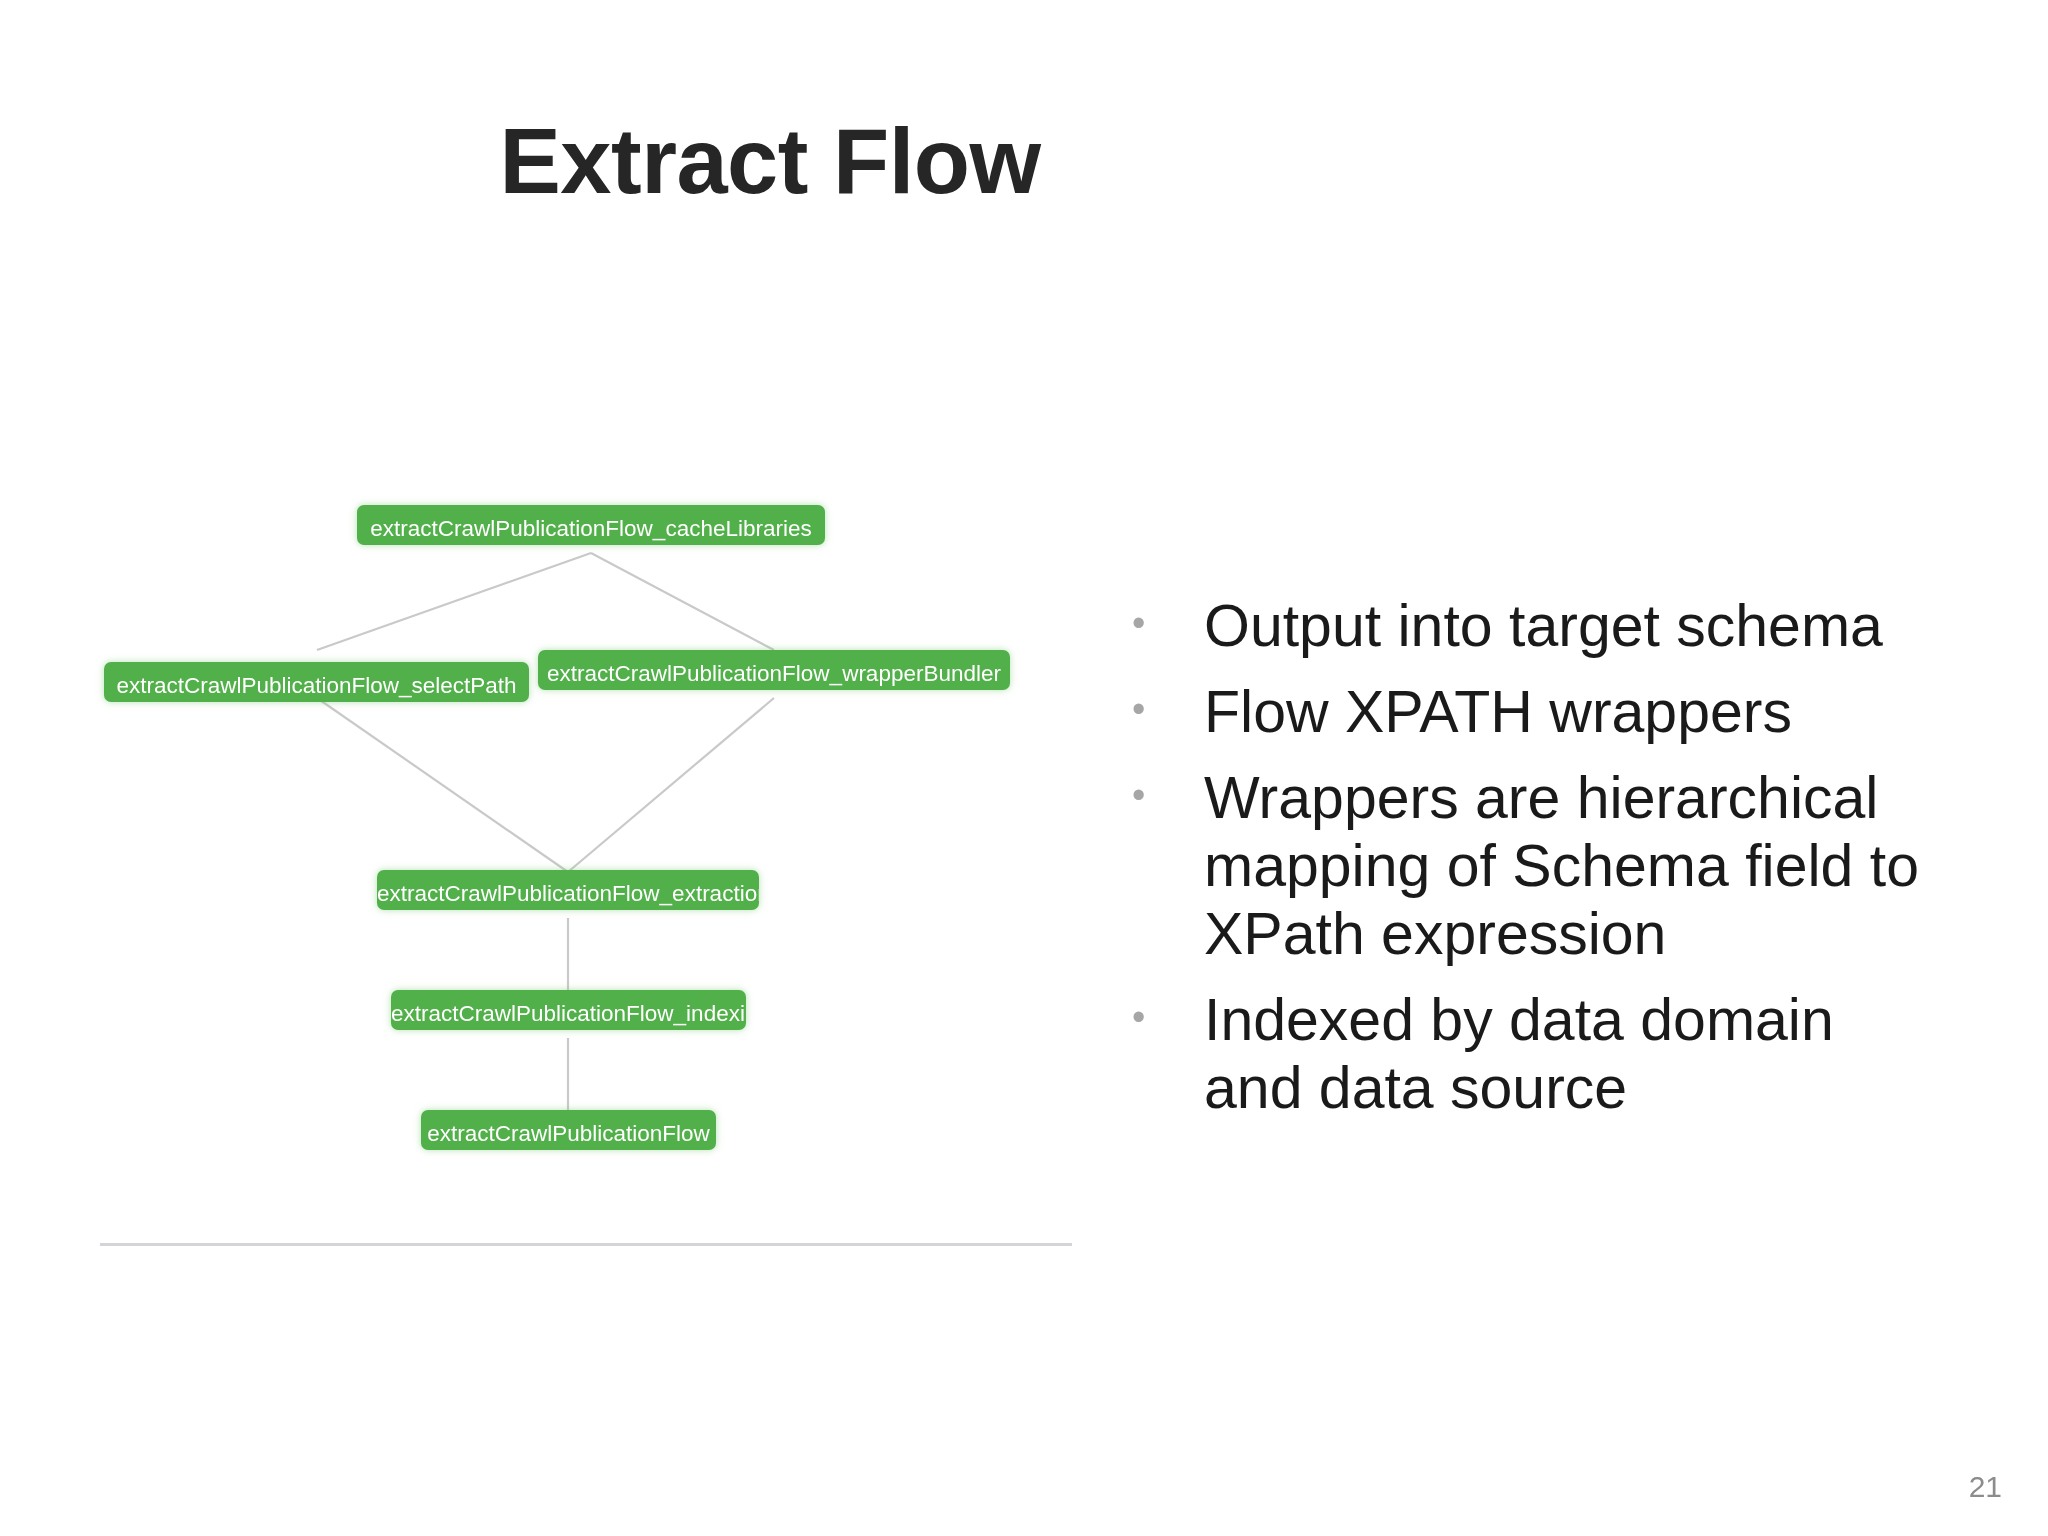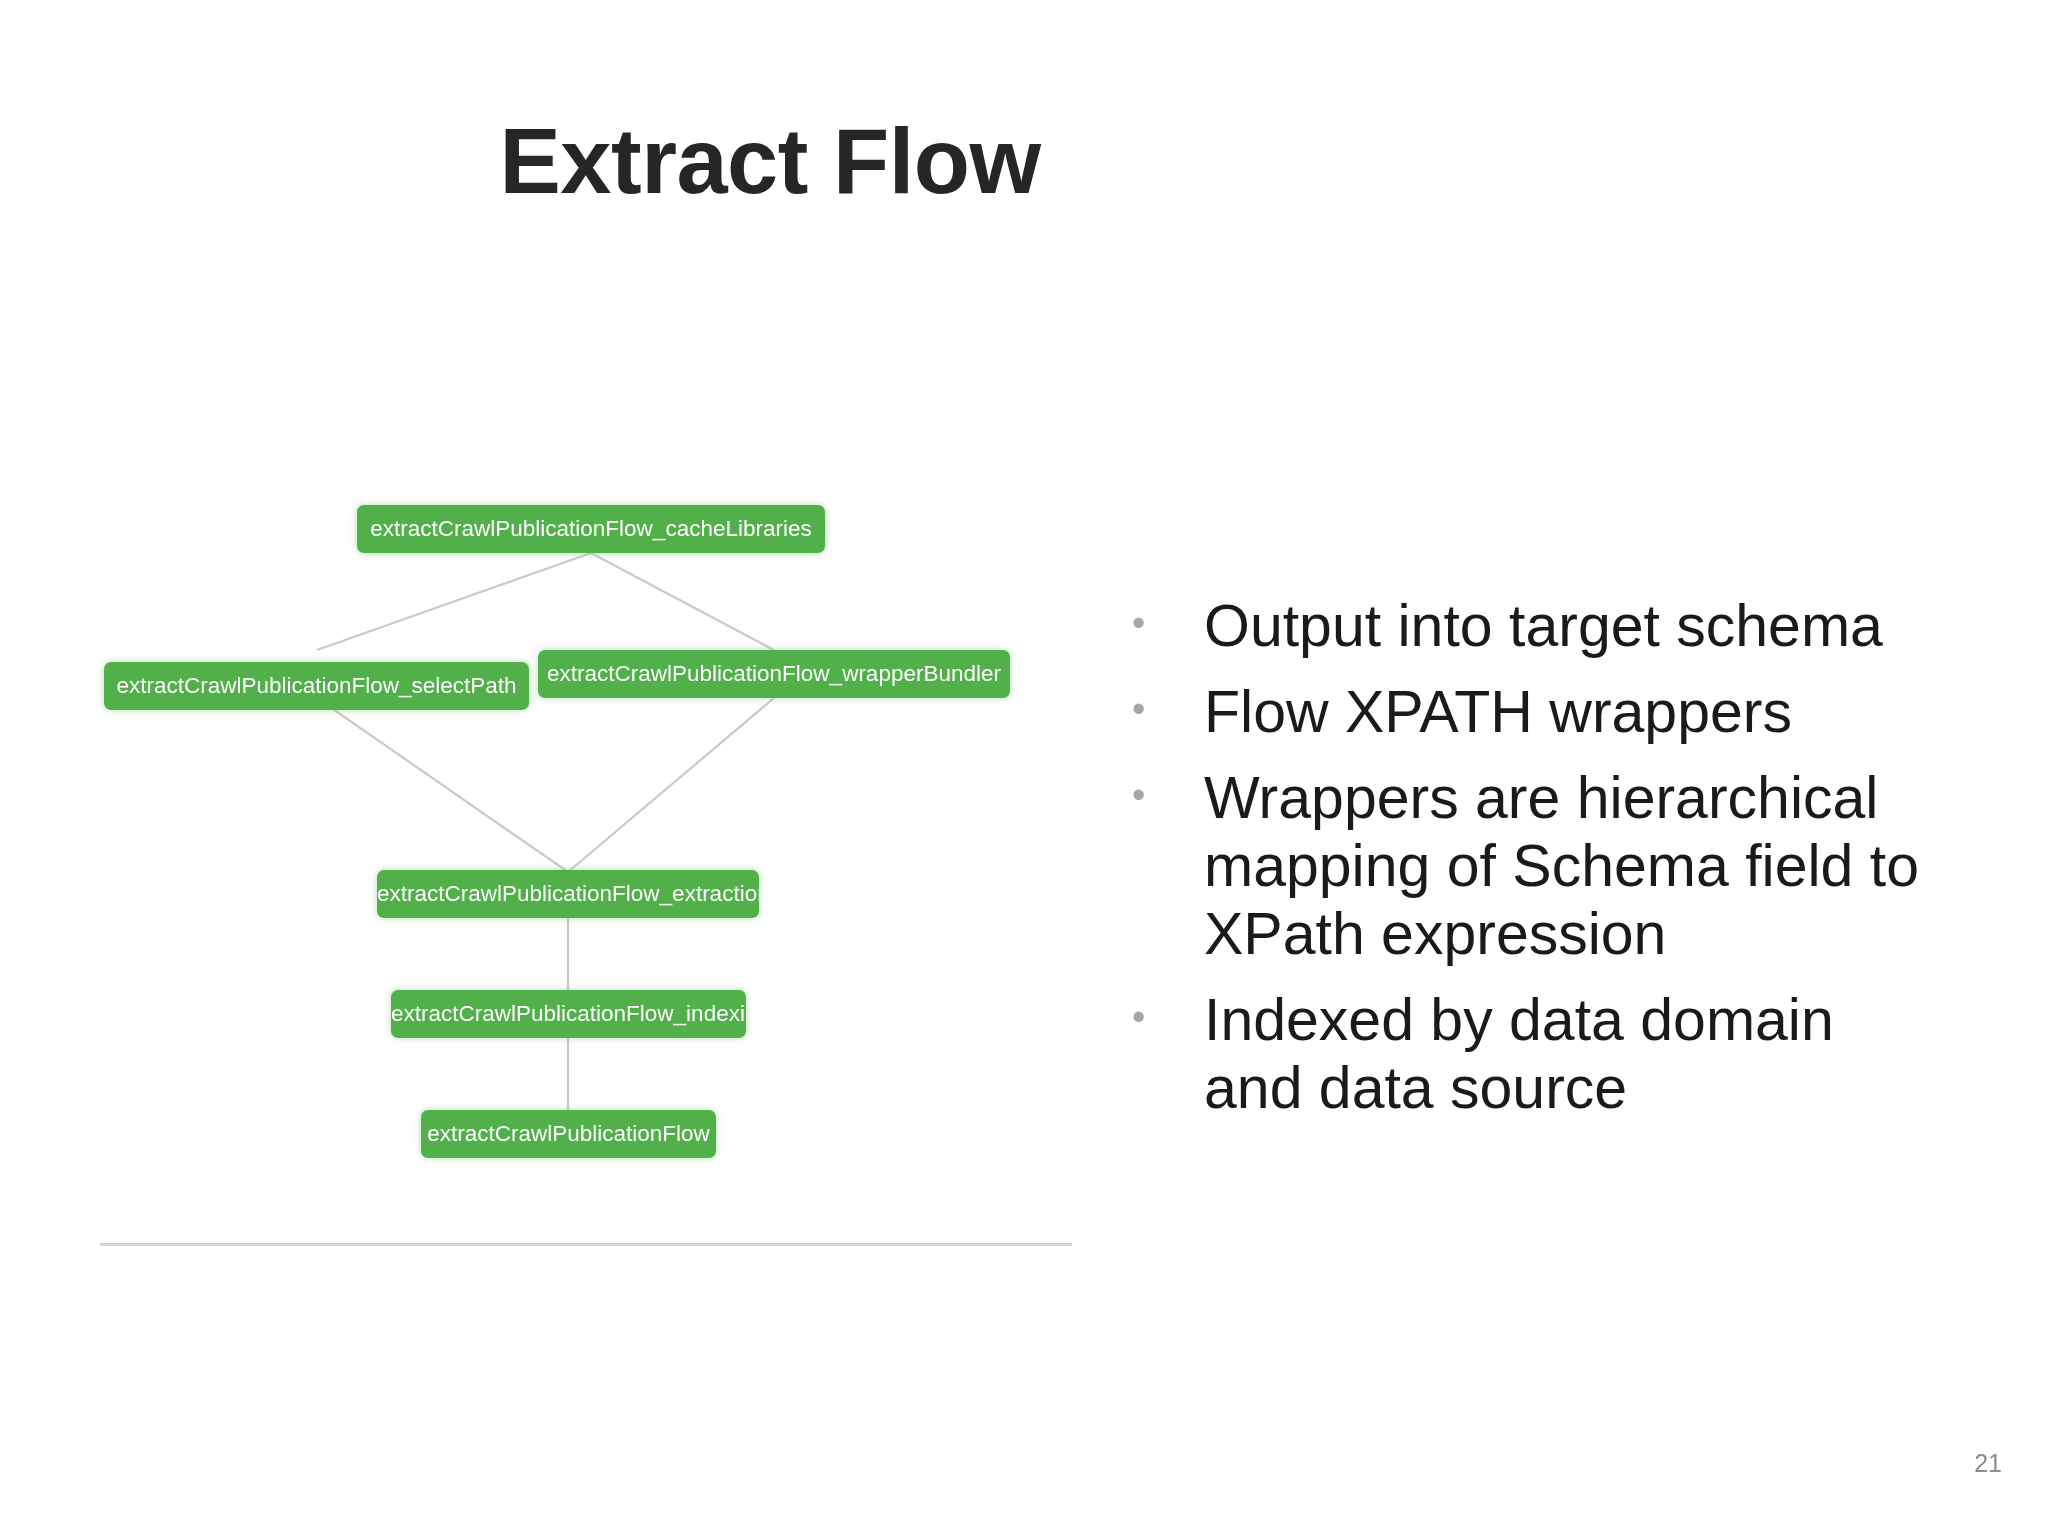--- a/index.html
+++ b/index.html
@@ -51,21 +51,21 @@
   }
   .node {
     position: absolute;
     box-sizing: border-box;
     background: #52b04a;
     border-radius: 7px;
     color: #ffffff;
     font-family: "Liberation Sans", sans-serif;
     font-size: 22.5px;
     line-height: 48px;
-    height: 48px;
+    height: 40px;
     text-align: center;
     white-space: nowrap;
     box-shadow: 0 0 7px rgba(120, 200, 115, 0.55);
     overflow: hidden;
   }
   
   .node-cache      { left: 262px; top: 125px; width: 468px; }
   .node-selectpath { left:   9px; top: 270px; width: 425px; margin-top: 12px; }
   .node-wrapper    { left: 443px; top: 270px; width: 472px; }
   .node-extraction { left: 282px; top: 490px; width: 382px; }
@@ -109,22 +109,22 @@
     font-size: 59px;
     line-height: 68px;
     color: #1a1a1a;
     font-weight: 400;
   }
 
   
   .page-number {
     position: absolute;
     right: 46px;
-    bottom: 58px;
-    font-size: 25px;
+    bottom: 32px;
+    font-size: 30px;
     color: #8c8c8c;
   }
 </style>
 </head>
 <body>
 
 <div class="slide">
 
   <div class="slide-title">Extract Flow</div>
 

